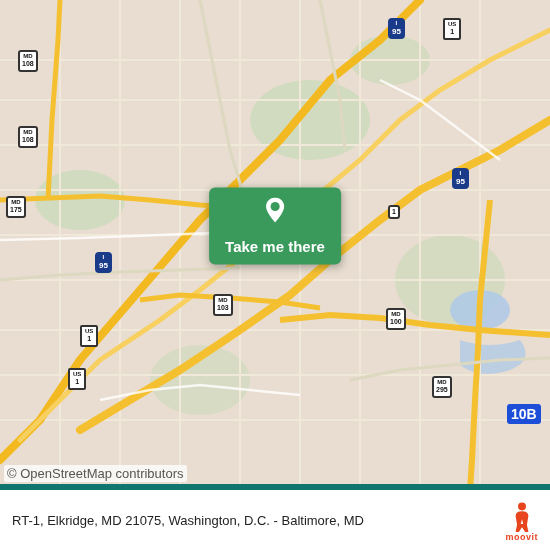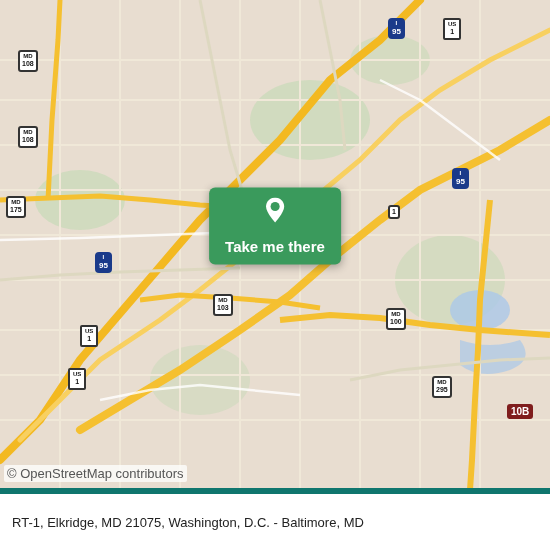--- a/index.html
+++ b/index.html
@@ -261,35 +261,46 @@
     <div>100</div>
   </div>
   <div class="md-sign" style="top:376px; left:432px;">
     <div style="font-size:6px;">MD</div>
     <div>295</div>
   </div>
   <div class="md-sign" style="top:205px; left:388px;">
     <div>1</div>
   </div>
 
-  <div style="position:absolute; top:404px; left:507px; background:#7f1d1d; color:white; font-size:10px; font-weight:bold; padding:2px 4px; border-radius:3px; text-align:center;">10B</div>
+  <div style="position:absolute; top:404px; left:507px; background:#1d4ed8; color:white; font-size:14px; font-weight:bold; padding:2px 4px; border-radius:3px; text-align:center;">10B</div>
 
   <button id="take-me-there-btn">
 
     <svg class="pin-icon" viewBox="0 0 24 30" xmlns="http://www.w3.org/2000/svg">
       <path d="M12 0 C7.6 0 4 3.6 4 8 C4 13.5 12 22 12 22 C12 22 20 13.5 20 8 C20 3.6 16.4 0 12 0 Z" fill="white"></path>
       <circle cx="12" cy="8" r="4" fill="#3a9a5c"></circle>
     </svg>
     <span>Take me there</span>
   </button>
 
   <div id="attribution">
     <span>© OpenStreetMap contributors</span>
   </div>
 
   <div id="info-bar">
     <div id="address-text">
       <span>RT-1, Elkridge, MD 21075, Washington, D.C. -
 Baltimore, MD</span>
     </div>
+    <div id="moovit-logo">
+
+      <svg class="moovit-icon" viewBox="0 0 40 40" xmlns="http://www.w3.org/2000/svg">
+
+        <circle cx="20" cy="8" r="5" fill="#e8451e"></circle>
+        <path d="M 12 20 Q 12 14 20 14 Q 28 14 28 20 L 26 32 L 22 32 L 20 24 L 18 32 L 14 32 Z" fill="#e8451e"></path>
+
+        <path d="M 14 30 L 12 40 L 16 40 L 20 34 L 24 40 L 28 40 L 26 30 Z" fill="#e8451e"></path>
+      </svg>
+      <div class="moovit-label">moovit</div>
+    </div>
   </div>
 
 </div>
 
 </body></html>

